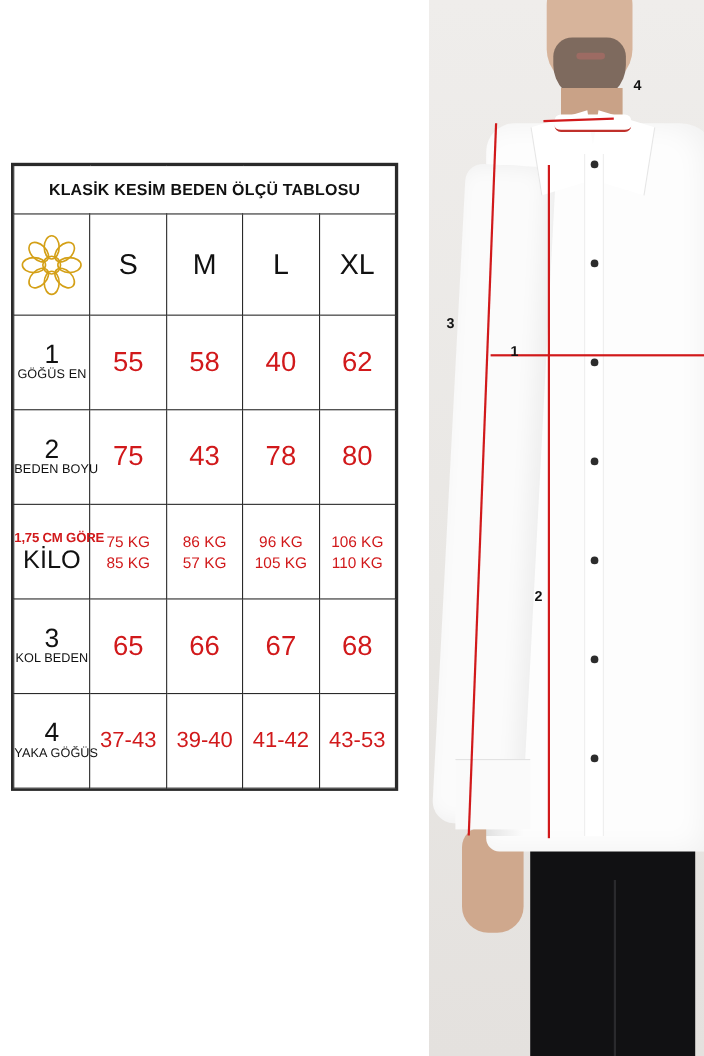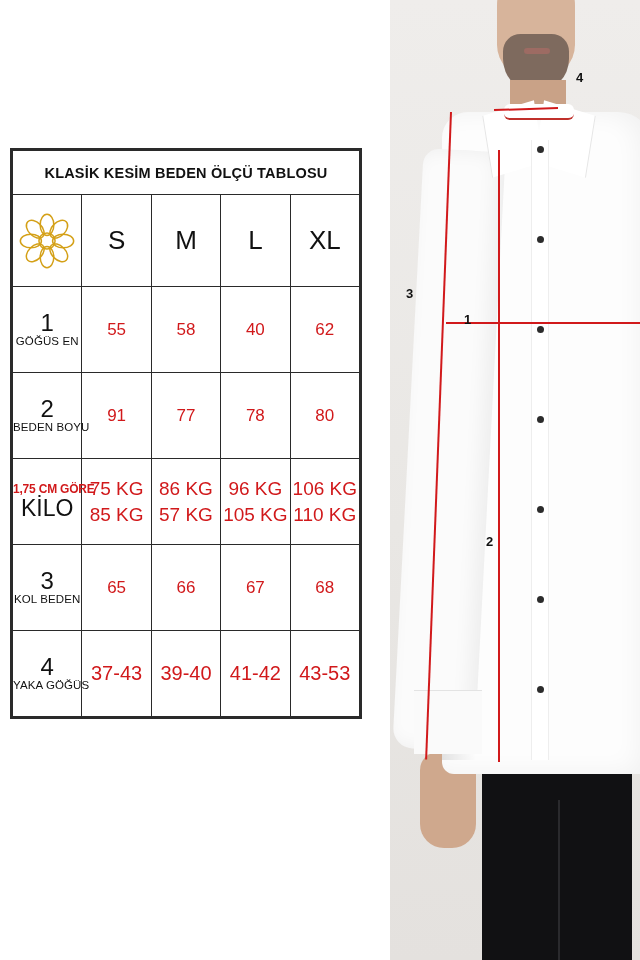--- a/index.html
+++ b/index.html
@@ -203,39 +203,39 @@
     line-height: 1.05;
   }
   .rowlabel .nm {
     font-size: 11.5px;
     color: #111;
     letter-spacing: .1px;
     line-height: 1.2;
     white-space: nowrap;
   }
   .val {
-    font-size: 17px;
+    font-size: 25px;
     color: #d1191b;
     height: 86px;
   }
   .val.small { font-size: 20px; }
   .kilo-label .kg-top {
     font-size: 12px;
     font-weight: 700;
     color: #d1191b;
     letter-spacing: -.2px;
     white-space: nowrap;
   }
   .kilo-label .kg-big {
     font-size: 23px;
     color: #111;
     line-height: 1.1;
   }
   .kilo-val {
-    font-size: 19px;
+    font-size: 14px;
     color: #d1191b;
     line-height: 1.35;
     height: 86px;
   }
 </style>
 </head>
 <body>
 
 <div id="photo">
   <div class="bg-wall"></div>
@@ -319,22 +319,22 @@
       <td class="val">58</td>
       <td class="val">40</td>
       <td class="val">62</td>
     </tr>
 
     <tr>
       <td class="rowlabel">
         <div class="num">2</div>
         <div class="nm">BEDEN BOYU</div>
       </td>
-      <td class="val">91</td>
-      <td class="val">77</td>
+      <td class="val">75</td>
+      <td class="val">43</td>
       <td class="val">78</td>
       <td class="val">80</td>
     </tr>
 
     <tr>
       <td class="rowlabel kilo-label">
         <div class="kg-top">1,75 CM GÖRE</div>
         <div class="kg-big">KİLO</div>
       </td>
       <td class="kilo-val">

